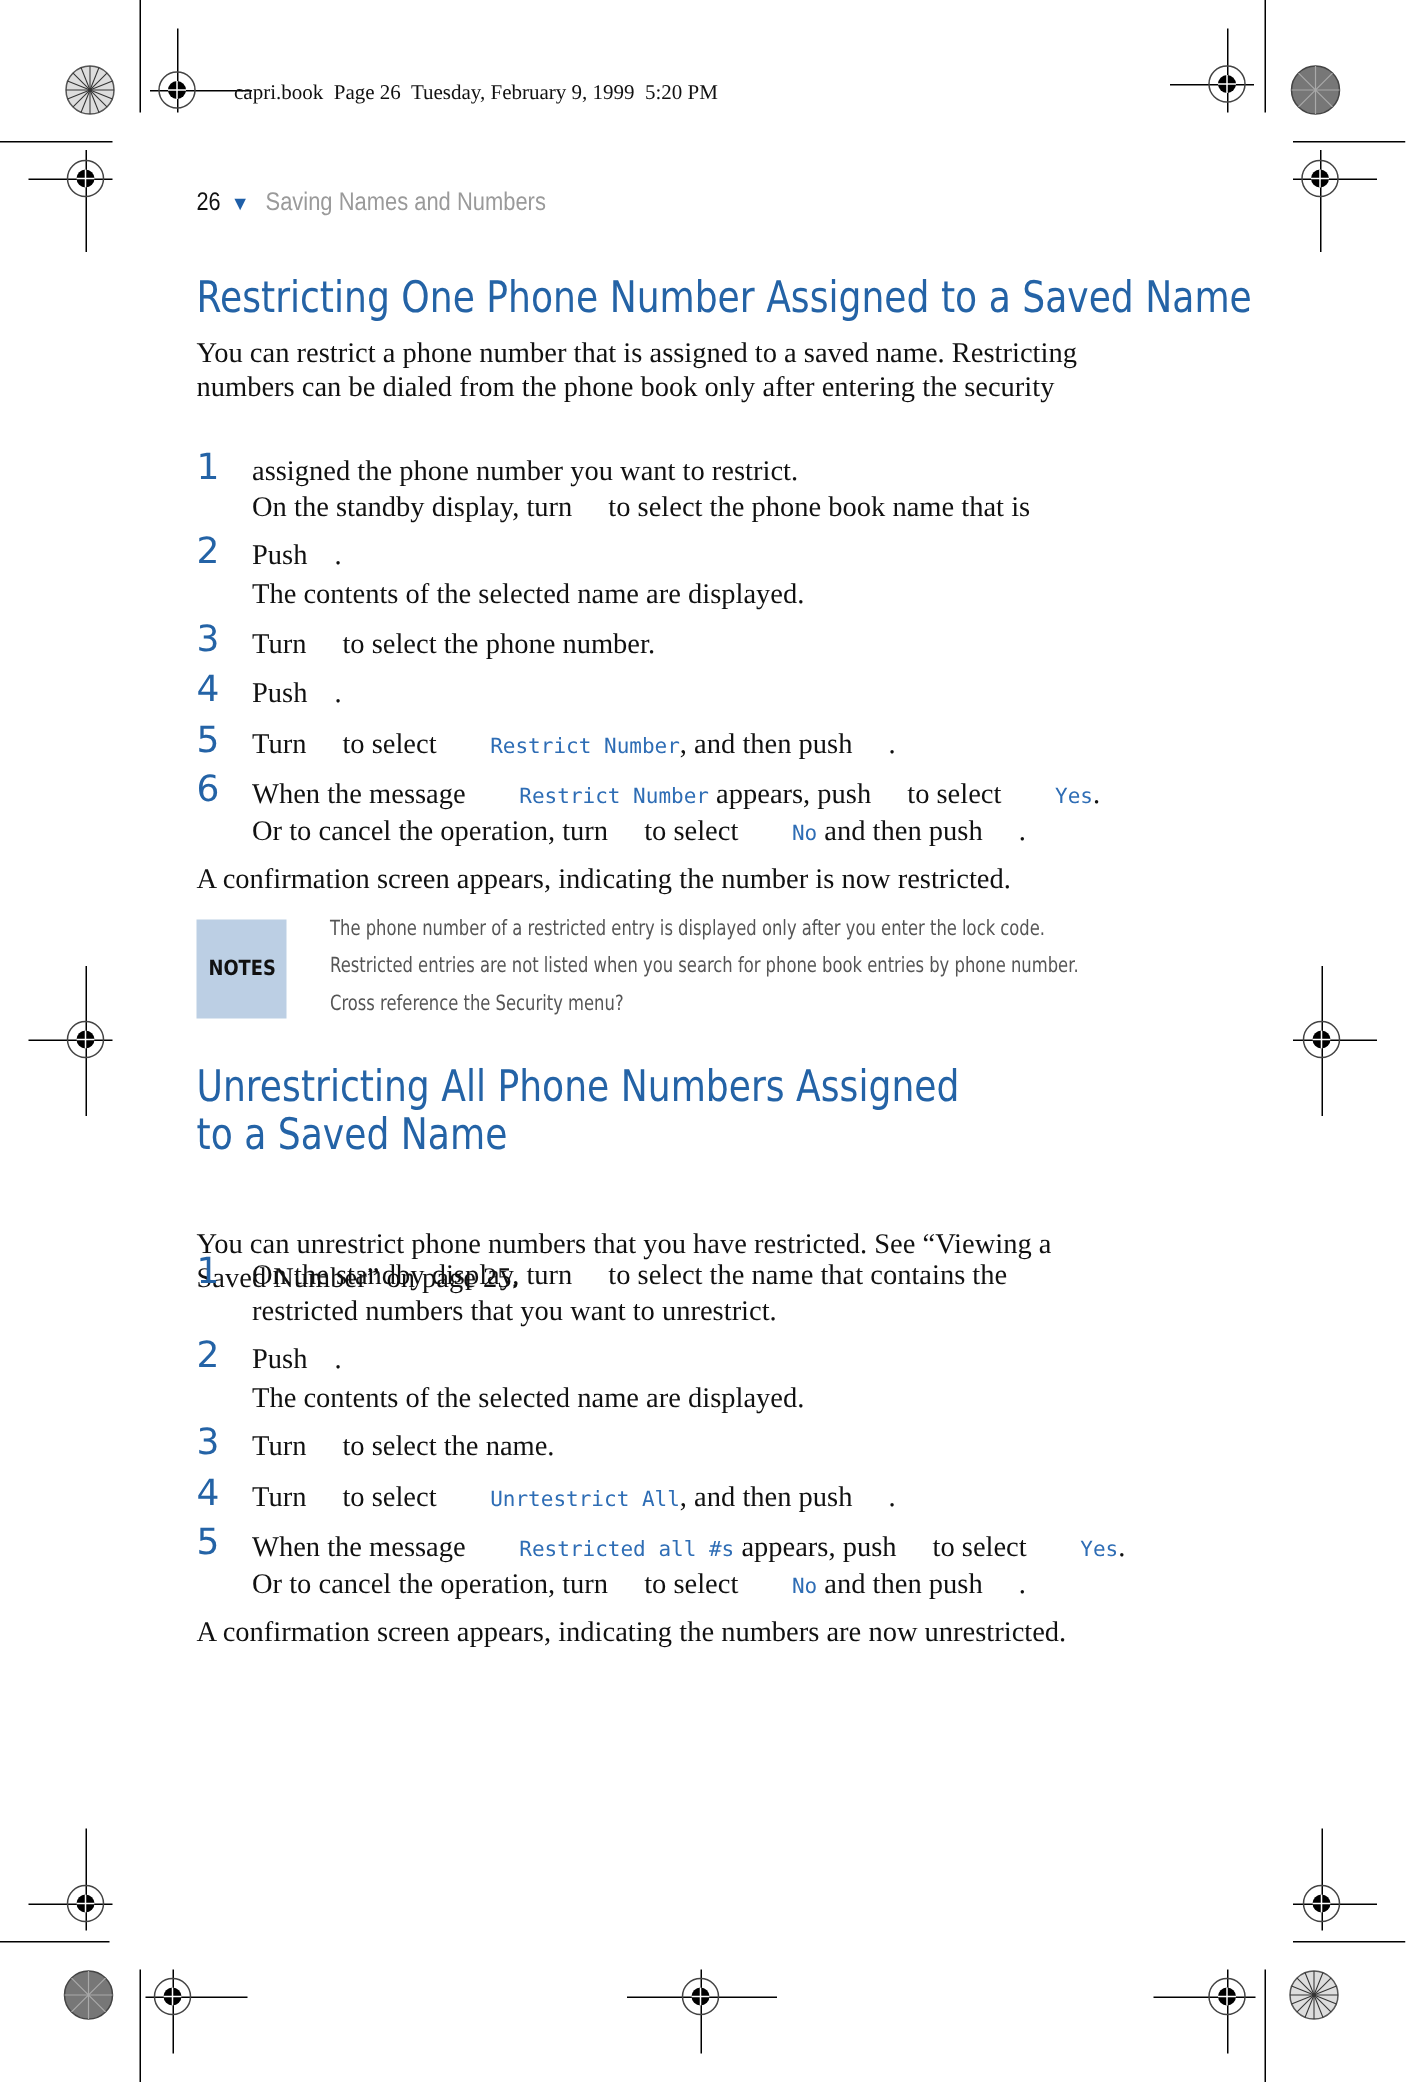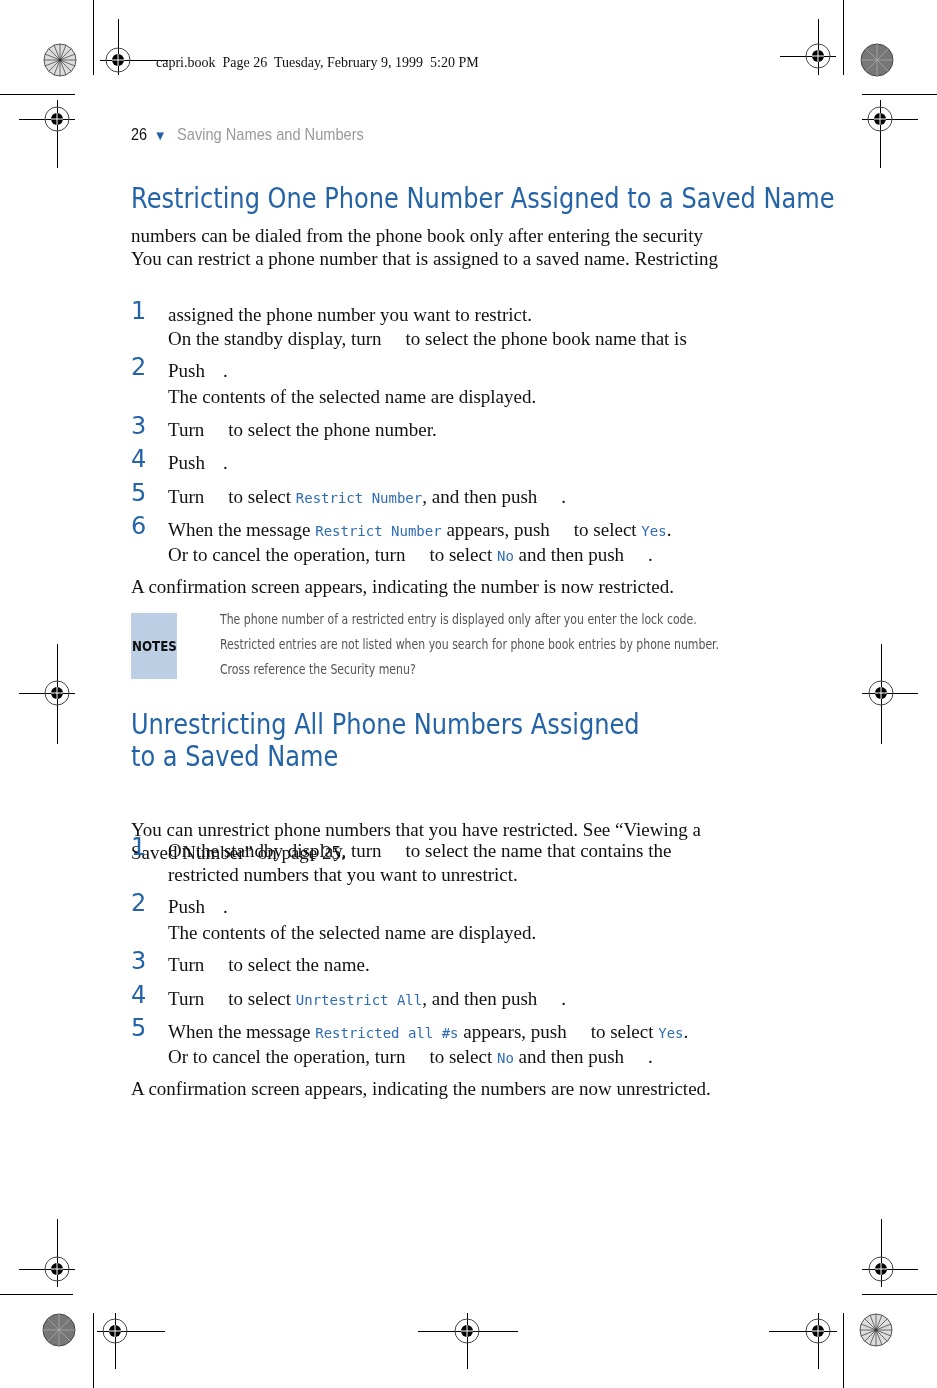--- a/index.html
+++ b/index.html
@@ -15,22 +15,22 @@
     .running-head .pg { color: #111; transform: scaleX(0.85); display: inline-block; transform-origin: left; margin-right: -3px; }
     .running-head .tri { color: #1f5fa8; font-size: 13px; margin: 0 6px 0 2px; }
     .running-head .sec { color: #9a9a9a; display: inline-block; transform: scaleX(0.86); transform-origin: left; }
     .h1 { position: absolute; left: 131px; font-family: "DejaVu Sans", sans-serif; color: #2463a6; font-size: 29px; line-height: 32px; transform: scaleX(0.83); transform-origin: left top; white-space: nowrap; }
     .para { position: absolute; left: 131px; width: 640px; font-family: "Liberation Serif", serif; font-size: 19px; line-height: 23px; color: #111; }
     .step { position: absolute; left: 131px; width: 640px; font-family: "Liberation Serif", serif; font-size: 19px; line-height: 24px; color: #111; }
     .step .num { position: absolute; left: 0; top: -4px; font-family: "DejaVu Sans", sans-serif; color: #2463a6; font-size: 24px; }
     .step .body { position: absolute; left: 37px; width: 600px; }
     .gap { display: inline-block; width: 24px; }
     .gap-sm { display: inline-block; width: 18px; }
-    .mono { font-family: "DejaVu Sans Mono", monospace; color: #2e6db5; font-size: 14px; letter-spacing: 0px; }
-    .notes-box { position: absolute; left: 131px; top: 613px; width: 46px; height: 66px; background: #bccfe4; display: flex; align-items: center; justify-content: center; }
+    .mono { font-family: "DejaVu Sans Mono", monospace; color: #2e6db5; font-size: 14px; letter-spacing: 0px; margin-left: 31px; }
+    .notes-box { position: absolute; left: 131px; top: 613px; width: 60px; height: 66px; background: #bccfe4; display: flex; align-items: center; justify-content: center; }
     .notes-label { font-family: "DejaVu Sans", sans-serif; font-weight: bold; font-size: 14px; color: #111; transform: scaleX(0.85); }
     .notes-text { position: absolute; left: 220px; top: 607px; width: 620px; font-family: "DejaVu Sans", sans-serif; font-size: 14px; line-height: 25px; color: #555; transform: scaleX(0.78); transform-origin: left top; white-space: nowrap; }
   </style>
 </head>
 <body>
 
 <div>
 
   <div class="vline" style="left:93px;top:0;height:75px;"></div>
   <div class="hline" style="left:0;top:94px;width:75px;"></div>
@@ -214,22 +214,22 @@
 
 <div class="running-head">
   <span class="pg">26</span>
   <span class="tri">▼</span>
   <span class="sec">Saving Names and Numbers</span>
 </div>
 
 <div class="h1" style="top:182px;">Restricting One Phone Number Assigned to a Saved Name</div>
 
 <div class="para" style="top:224px;">
+  <div>You can restrict a phone number that is assigned to a saved name. Restricting</div>
   <div>numbers can be dialed from the phone book only after entering the security</div>
-  <div>You can restrict a phone number that is assigned to a saved name. Restricting</div>
 </div>
 
 <div class="step" style="top:303px;">
   <span class="num">1</span>
   <div class="body">
     <div>assigned the phone number you want to restrict.</div>
     <div><span>On the standby display, turn</span><span class="gap"></span><span>to select the phone book name that is</span></div>
   </div>
 </div>
 

